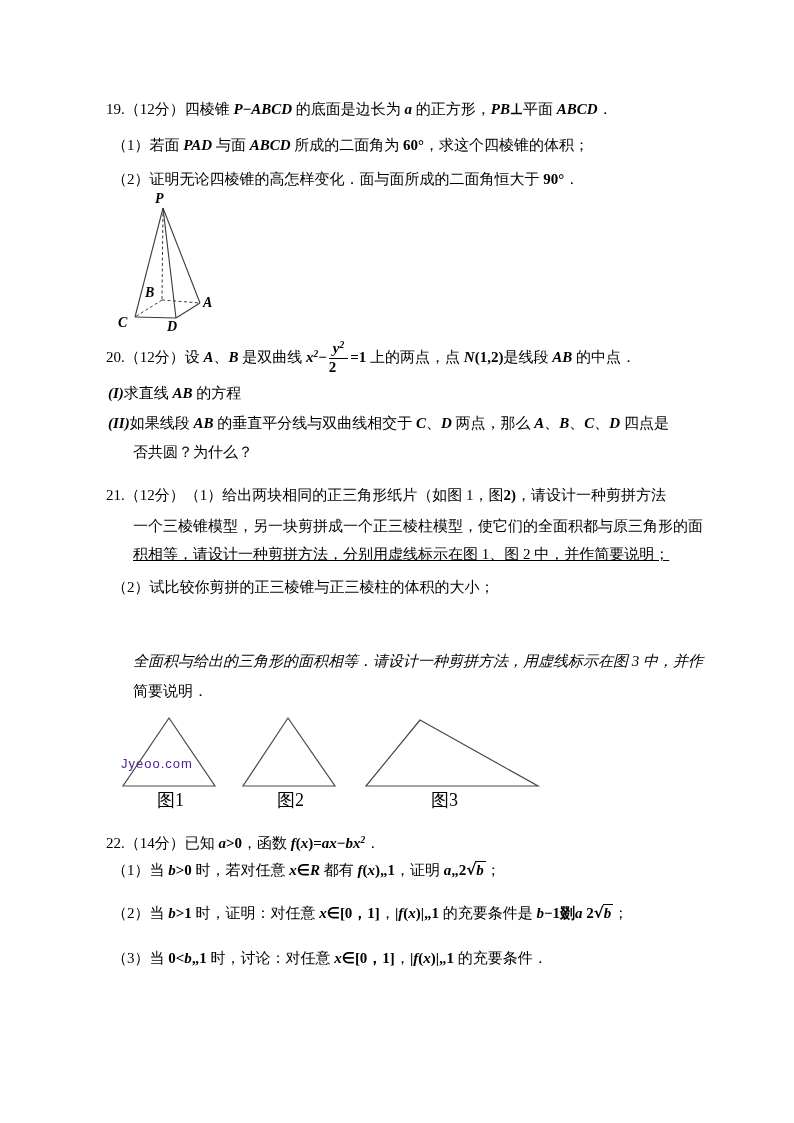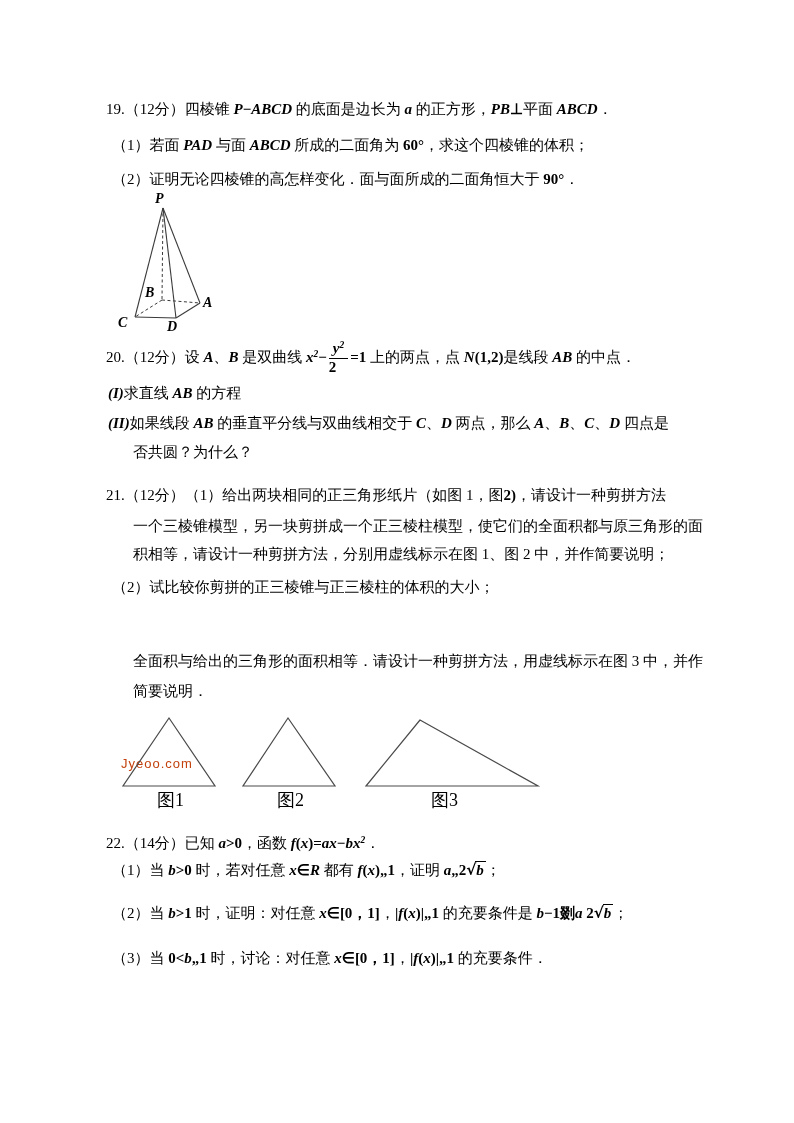--- a/index.html
+++ b/index.html
@@ -39,21 +39,21 @@
   .fig-label-cn {
     position:absolute;
     font-size:18px;
     font-family:"Liberation Serif", serif;
     font-weight:400;
     line-height:16px;
   }
   .watermark {
     position:absolute;
     font-size:13px;
-    color:#c2410c;
+    color:#4c1d95;
     font-family:"Liberation Sans", sans-serif;
     letter-spacing:1px;
   }
   svg { position:absolute; }
   svg .edge { fill:none; stroke:#3a3a3a; stroke-width:1.1; }
   svg .edge-dashed { fill:none; stroke:#3a3a3a; stroke-width:1; stroke-dasharray:3 2.5; }
   svg .tri { fill:none; stroke:#4a4a4a; stroke-width:1.2; stroke-linejoin:miter; }
 </style>
 </head>
 <body>
@@ -82,23 +82,23 @@
   <span class="fig-label" style="left:118px; top:316px;">C</span>
   <span class="fig-label" style="left:167px; top:320px;">D</span>
 
   <div class="line" style="left:106px; top:341px;"><span class="cn">20.（12分）设 </span><span class="m">A</span><span class="cn">、</span><span class="m">B</span><span class="cn"> 是双曲线 </span><span class="m">x</span><span class="m sup">2</span><span class="mb">−</span><span class="frac"><span class="fnum"><span class="m">y</span><span class="m sup">2</span></span><span class="fden"><span class="mb">2</span></span></span><span class="mb">=1</span><span class="cn"> 上的两点，点 </span><span class="m">N</span><span class="mb">(1,2)</span><span class="cn">是线段 </span><span class="m">AB</span><span class="cn"> 的中点．</span></div>
   <div class="line" style="left:108px; top:384px;"><span class="m">(I)</span><span class="cn">求直线 </span><span class="m">AB</span><span class="cn"> 的方程</span></div>
   <div class="line" style="left:108px; top:414px;"><span class="m">(II)</span><span class="cn">如果线段 </span><span class="m">AB</span><span class="cn"> 的垂直平分线与双曲线相交于 </span><span class="m">C</span><span class="cn">、</span><span class="m">D</span><span class="cn"> 两点，那么 </span><span class="m">A</span><span class="cn">、</span><span class="m">B</span><span class="cn">、</span><span class="m">C</span><span class="cn">、</span><span class="m">D</span><span class="cn"> 四点是</span></div>
   <div class="line" style="left:133px; top:443px;"><span class="cn">否共圆？为什么？</span></div>
 
   <div class="line" style="left:106px; top:486px;"><span class="cn">21.（12分）（1）给出两块相同的正三角形纸片（如图 1，图</span><span class="mb">2)</span><span class="cn">，请设计一种剪拼方法</span></div>
   <div class="line" style="left:133px; top:517px;"><span class="cn">一个三棱锥模型，另一块剪拼成一个正三棱柱模型，使它们的全面积都与原三角形的面</span></div>
-  <div class="line" style="left:133px; top:545px;"><span class="cn">积相等，请设计一种剪拼方法，分别用虚线标示在图 1、图 2 中，并作简要说明；</span></div>
+  <div class="line" style="left:133px; top:545px;text-decoration:underline;"><span class="cn">积相等，请设计一种剪拼方法，分别用虚线标示在图 1、图 2 中，并作简要说明；</span></div>
   <div class="line" style="left:112px; top:578px;"><span class="cn">（2）试比较你剪拼的正三棱锥与正三棱柱的体积的大小；</span></div>
-  <div class="line" style="left:133px; top:652px;"><span class="cn">全面积与给出的三角形的面积相等．请设计一种剪拼方法，用虚线标示在图 3 中，并作</span></div>
+  <div class="line" style="left:133px; top:652px;font-style:italic;"><span class="cn">全面积与给出的三角形的面积相等．请设计一种剪拼方法，用虚线标示在图 3 中，并作</span></div>
   <div class="line" style="left:133px; top:682px;"><span class="cn">简要说明．</span></div>
 
   <svg style="left:115px; top:710px;" width="430" height="80" viewBox="0 0 430 80">
     <polygon class="tri" points="54,8 8,76 100,76"></polygon>
     <polygon class="tri" points="173,8 128,76 220,76"></polygon>
     <polygon class="tri" points="305,10 251,76 423,76"></polygon>
   </svg>
   <span class="fig-label-cn" style="left:157px; top:792px;">图1</span>
   <span class="fig-label-cn" style="left:277px; top:792px;">图2</span>
   <span class="fig-label-cn" style="left:431px; top:792px;">图3</span>

